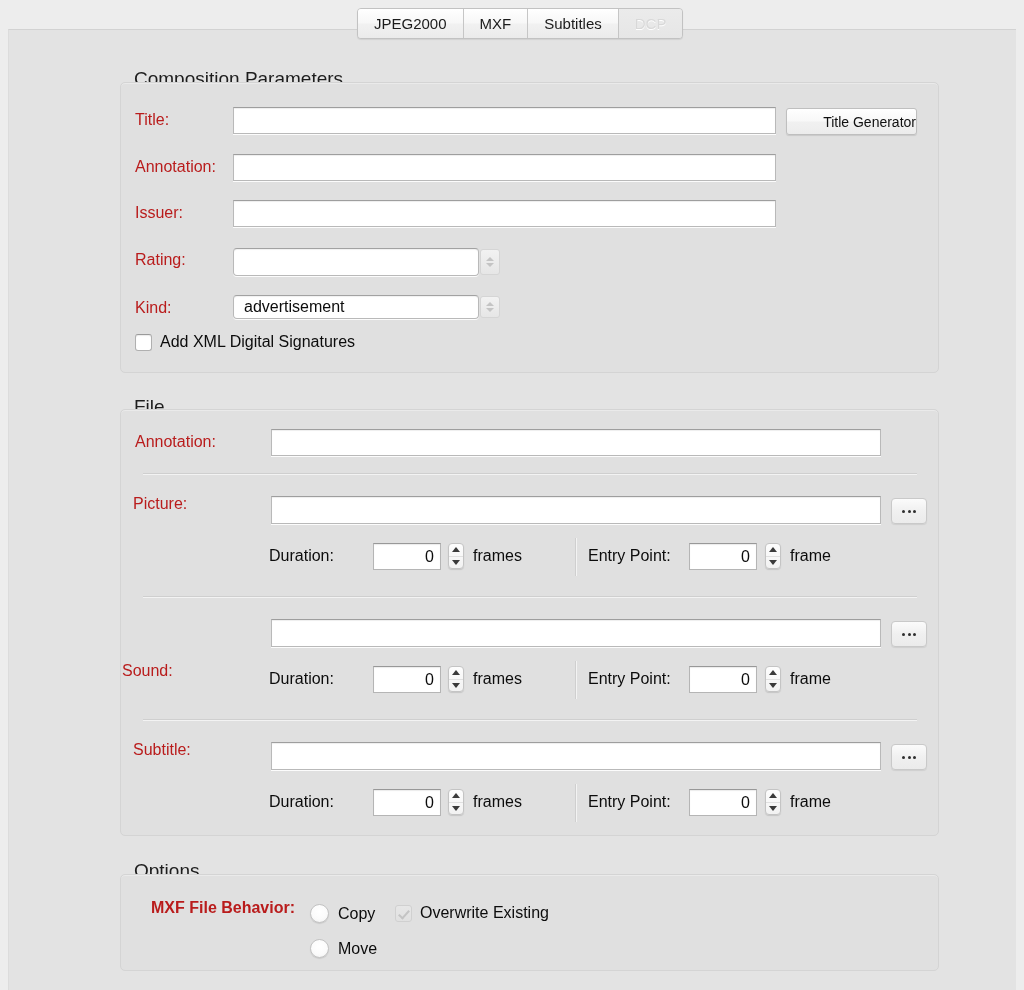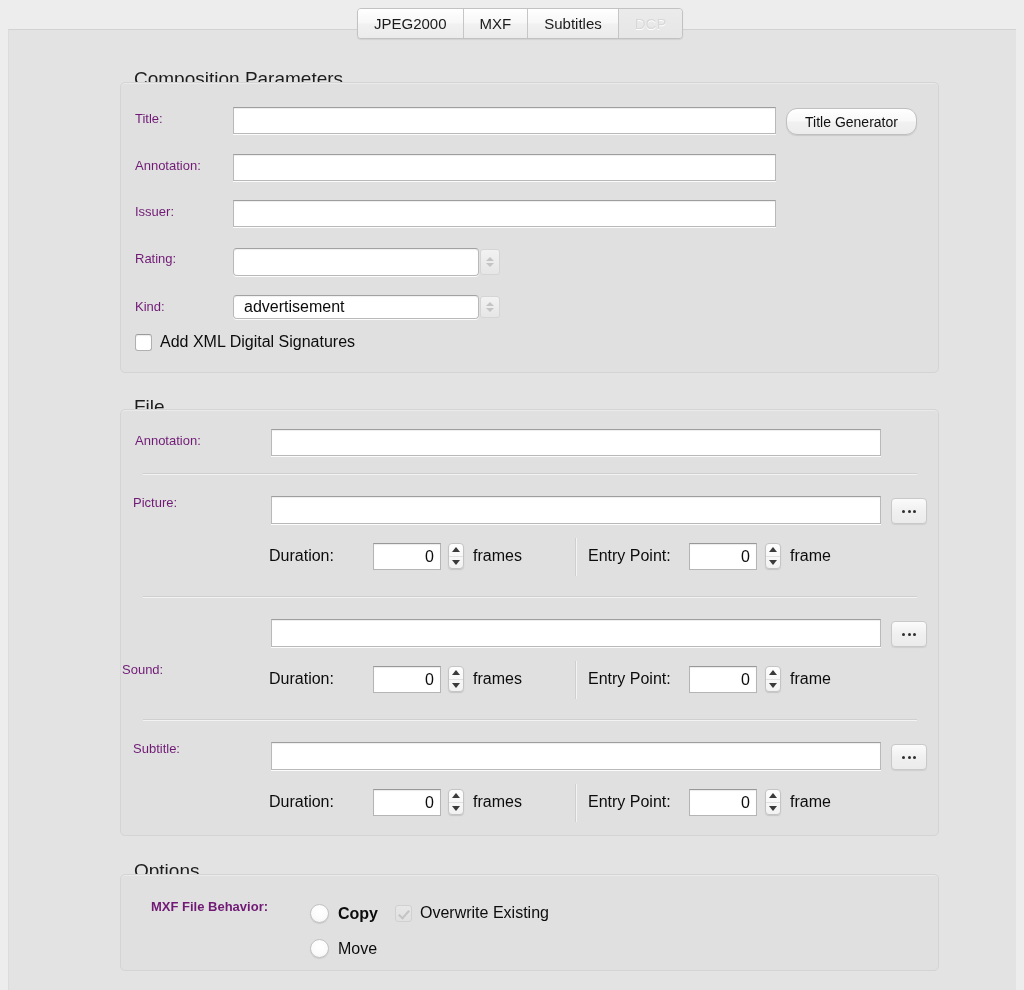--- a/index.html
+++ b/index.html
@@ -82,22 +82,22 @@
     position: absolute;
     font-size: 19px;
     color: #1d1d1d;
     background: transparent;
     white-space: nowrap;
   }
 
   
   .field-label {
     position: absolute;
-    font-size: 13px;
-    color: #701a75;
+    font-size: 16px;
+    color: #b91c1c;
     white-space: nowrap;
     line-height: 1;
   }
   .inline-label {
     font-size: 16px;
     color: #0c0c0c;
     white-space: nowrap;
   }
 
   
@@ -212,26 +212,26 @@
     width: 3px; height: 3px;
     border-radius: 50%;
     background: #2e2e2e;
   }
 
   
   .push-btn {
     position: absolute;
     background: linear-gradient(to bottom, #ffffff 0%, #f8f8f8 48%, #f1f1f1 52%, #ececec 100%);
     border: 1px solid #bfbfbf;
-    border-radius: 11px;
+    border-radius: 3px;
     box-sizing: border-box;
     box-shadow: 0 1px 1px rgba(0,0,0,0.1);
     display: flex;
     align-items: center;
-    justify-content: center;
+    justify-content: flex-end;
     font-size: 14px;
     color: #101010;
     cursor: default;
     white-space: nowrap;
   }
 
   
   .checkbox-row {
     position: absolute;
     display: flex;
@@ -472,21 +472,21 @@
       </span>
   </div>
   <div class="inline-label" style="position:absolute; left:790px; top:793px;">frame</div>
 
   <div class="group-title" style="left:134px; top:860px;">Options</div>
 
   <div class="groupbox" style="left:120px; top:874px; width:819px; height:97px;"></div>
 
   <div class="field-label" style="left:151px; top:900px;font-weight:bold;">MXF File Behavior:</div>
 
-  <div class="radio-row" style="left:310px; top:904px;font-weight:bold;">
+  <div class="radio-row" style="left:310px; top:904px;">
     <span class="radio"></span>
     <span class="inline-label">Copy</span>
   </div>
 
   <div class="checkbox-row" style="left:395px; top:904px;">
     <span class="checkbox disabled"></span>
     <span class="inline-label">Overwrite Existing</span>
   </div>
 
   <div class="radio-row" style="left:310px; top:939px;">

